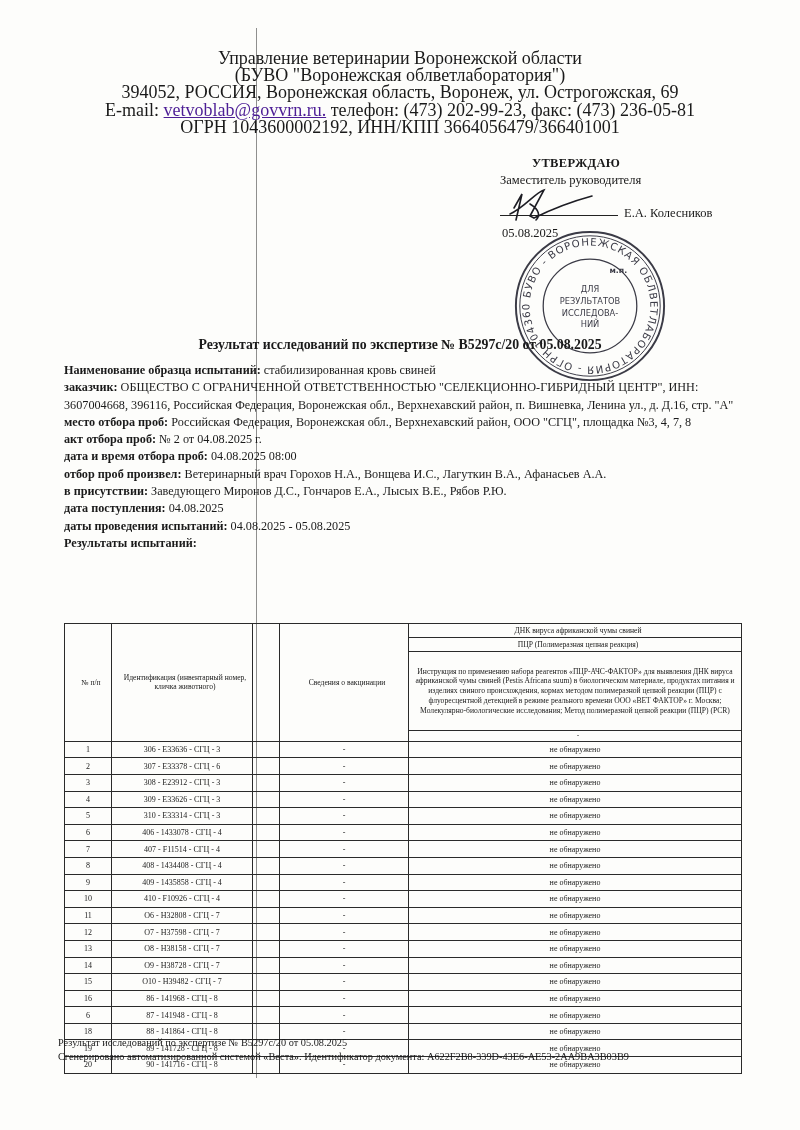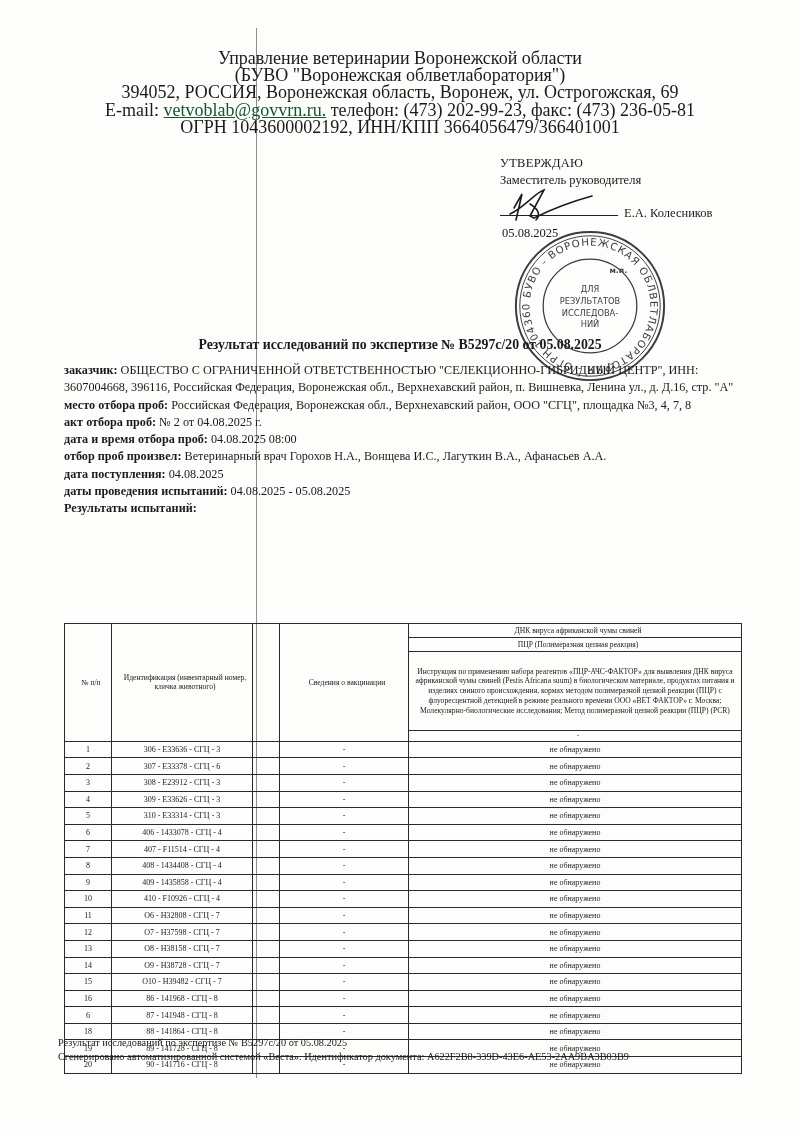--- a/index.html
+++ b/index.html
@@ -2,23 +2,23 @@
 <html><head>
 <meta charset="utf-8">
 <style>
   html, body { margin: 0; padding: 0; }
   body {
     width: 800px; height: 1130px; background: #fdfdfb; position: relative; overflow: hidden;
     font-family: "Liberation Serif", "DejaVu Serif", serif; color: #1a1a1a;
   }
   .scanline { position: absolute; left: 256px; top: 28px; width: 1px; height: 1050px; background: #6a6a6a; opacity: .75; }
   .header { position: absolute; left: 100px; top: 50px; width: 600px; text-align: center; font-size: 18px; line-height: 17.2px; }
-  .header .email { text-decoration: underline; color: #14532d; }
+  .header .email { text-decoration: underline; color: #4c1d95; }
   .approve { position: absolute; left: 500px; top: 155px; font-size: 12.5px; line-height: 17px; }
-  .approve .title { font-weight: normal; letter-spacing: .3px; }
+  .approve .title { font-weight: bold; letter-spacing: .3px; margin-left: 32px; }
   .approve .sigline { position: absolute; left: 0; top: 60px; width: 118px; border-bottom: 1px solid #222; }
   .approve .signame { position: absolute; left: 124px; top: 50px; white-space: nowrap; }
   .approve .sigdate { position: absolute; left: 2px; top: 70px; }
   .signature { position: absolute; left: 500px; top: 180px; }
   .stamp { position: absolute; left: 512px; top: 228px; width: 156px; height: 156px; }
   .doc-title { position: absolute; left: 60px; top: 337px; width: 680px; text-align: center; font-weight: bold; font-size: 13.8px; }
   .info { position: absolute; left: 64px; top: 362px; width: 676px; font-size: 12.2px; line-height: 17.3px; }
   .info p { margin: 0; }
   .info b { font-weight: bold; }
   table.results { position: absolute; left: 64px; top: 623px; width: 678px; border-collapse: collapse; font-size: 8px; }
@@ -74,25 +74,27 @@
   <text x="100" y="46" font-family="DejaVu Sans, sans-serif" font-size="8" font-weight="bold" fill="#3b3b46">м.п.</text>
   <text x="80" y="66" text-anchor="middle" font-family="DejaVu Sans, sans-serif" font-size="8.5" fill="#3b3b46">ДЛЯ</text>
   <text x="80" y="78" text-anchor="middle" font-family="DejaVu Sans, sans-serif" font-size="8.5" fill="#3b3b46">РЕЗУЛЬТАТОВ</text>
   <text x="80" y="90" text-anchor="middle" font-family="DejaVu Sans, sans-serif" font-size="8.5" fill="#3b3b46">ИССЛЕДОВА-</text>
   <text x="80" y="102" text-anchor="middle" font-family="DejaVu Sans, sans-serif" font-size="8.5" fill="#3b3b46">НИЙ</text>
 </svg>
 
 <div class="doc-title">Результат исследований по экспертизе № В5297с/20 от 05.08.2025</div>
 
 <div class="info">
+  <p><b>Наименование образца испытаний:</b><span> стабилизированная кровь свиней</span></p>
   <p><b>заказчик:</b><span> ОБЩЕСТВО С ОГРАНИЧЕННОЙ ОТВЕТСТВЕННОСТЬЮ "СЕЛЕКЦИОННО-ГИБРИДНЫЙ ЦЕНТР", ИНН: 3607004668, 396116, Российская Федерация, Воронежская обл., Верхнехавский район, п. Вишневка, Ленина ул., д. Д.16, стр. "А"</span></p>
   <p><b>место отбора проб:</b><span> Российская Федерация, Воронежская обл., Верхнехавский район, ООО "СГЦ", площадка №3, 4, 7, 8</span></p>
   <p><b>акт отбора проб:</b><span> № 2 от 04.08.2025 г.</span></p>
   <p><b>дата и время отбора проб:</b><span> 04.08.2025 08:00</span></p>
   <p><b>отбор проб произвел:</b><span> Ветеринарный врач Горохов Н.А., Вонщева И.С., Лагуткин В.А., Афанасьев А.А.</span></p>
+  <p><b>в присутствии:</b><span> Заведующего Миронов Д.С., Гончаров Е.А., Лысых В.Е., Рябов Р.Ю.</span></p>
   <p><b>дата поступления:</b><span> 04.08.2025</span></p>
   <p><b>даты проведения испытаний:</b><span> 04.08.2025 - 05.08.2025</span></p>
   <p><b>Результаты испытаний:</b></p>
 </div>
 
 <table class="results">
   <thead>
     <tr>
       <th class="c-num" rowspan="5">№ п/п</th>
       <th class="c-id" rowspan="5">Идентификация (инвентарный номер, кличка животного)</th>

